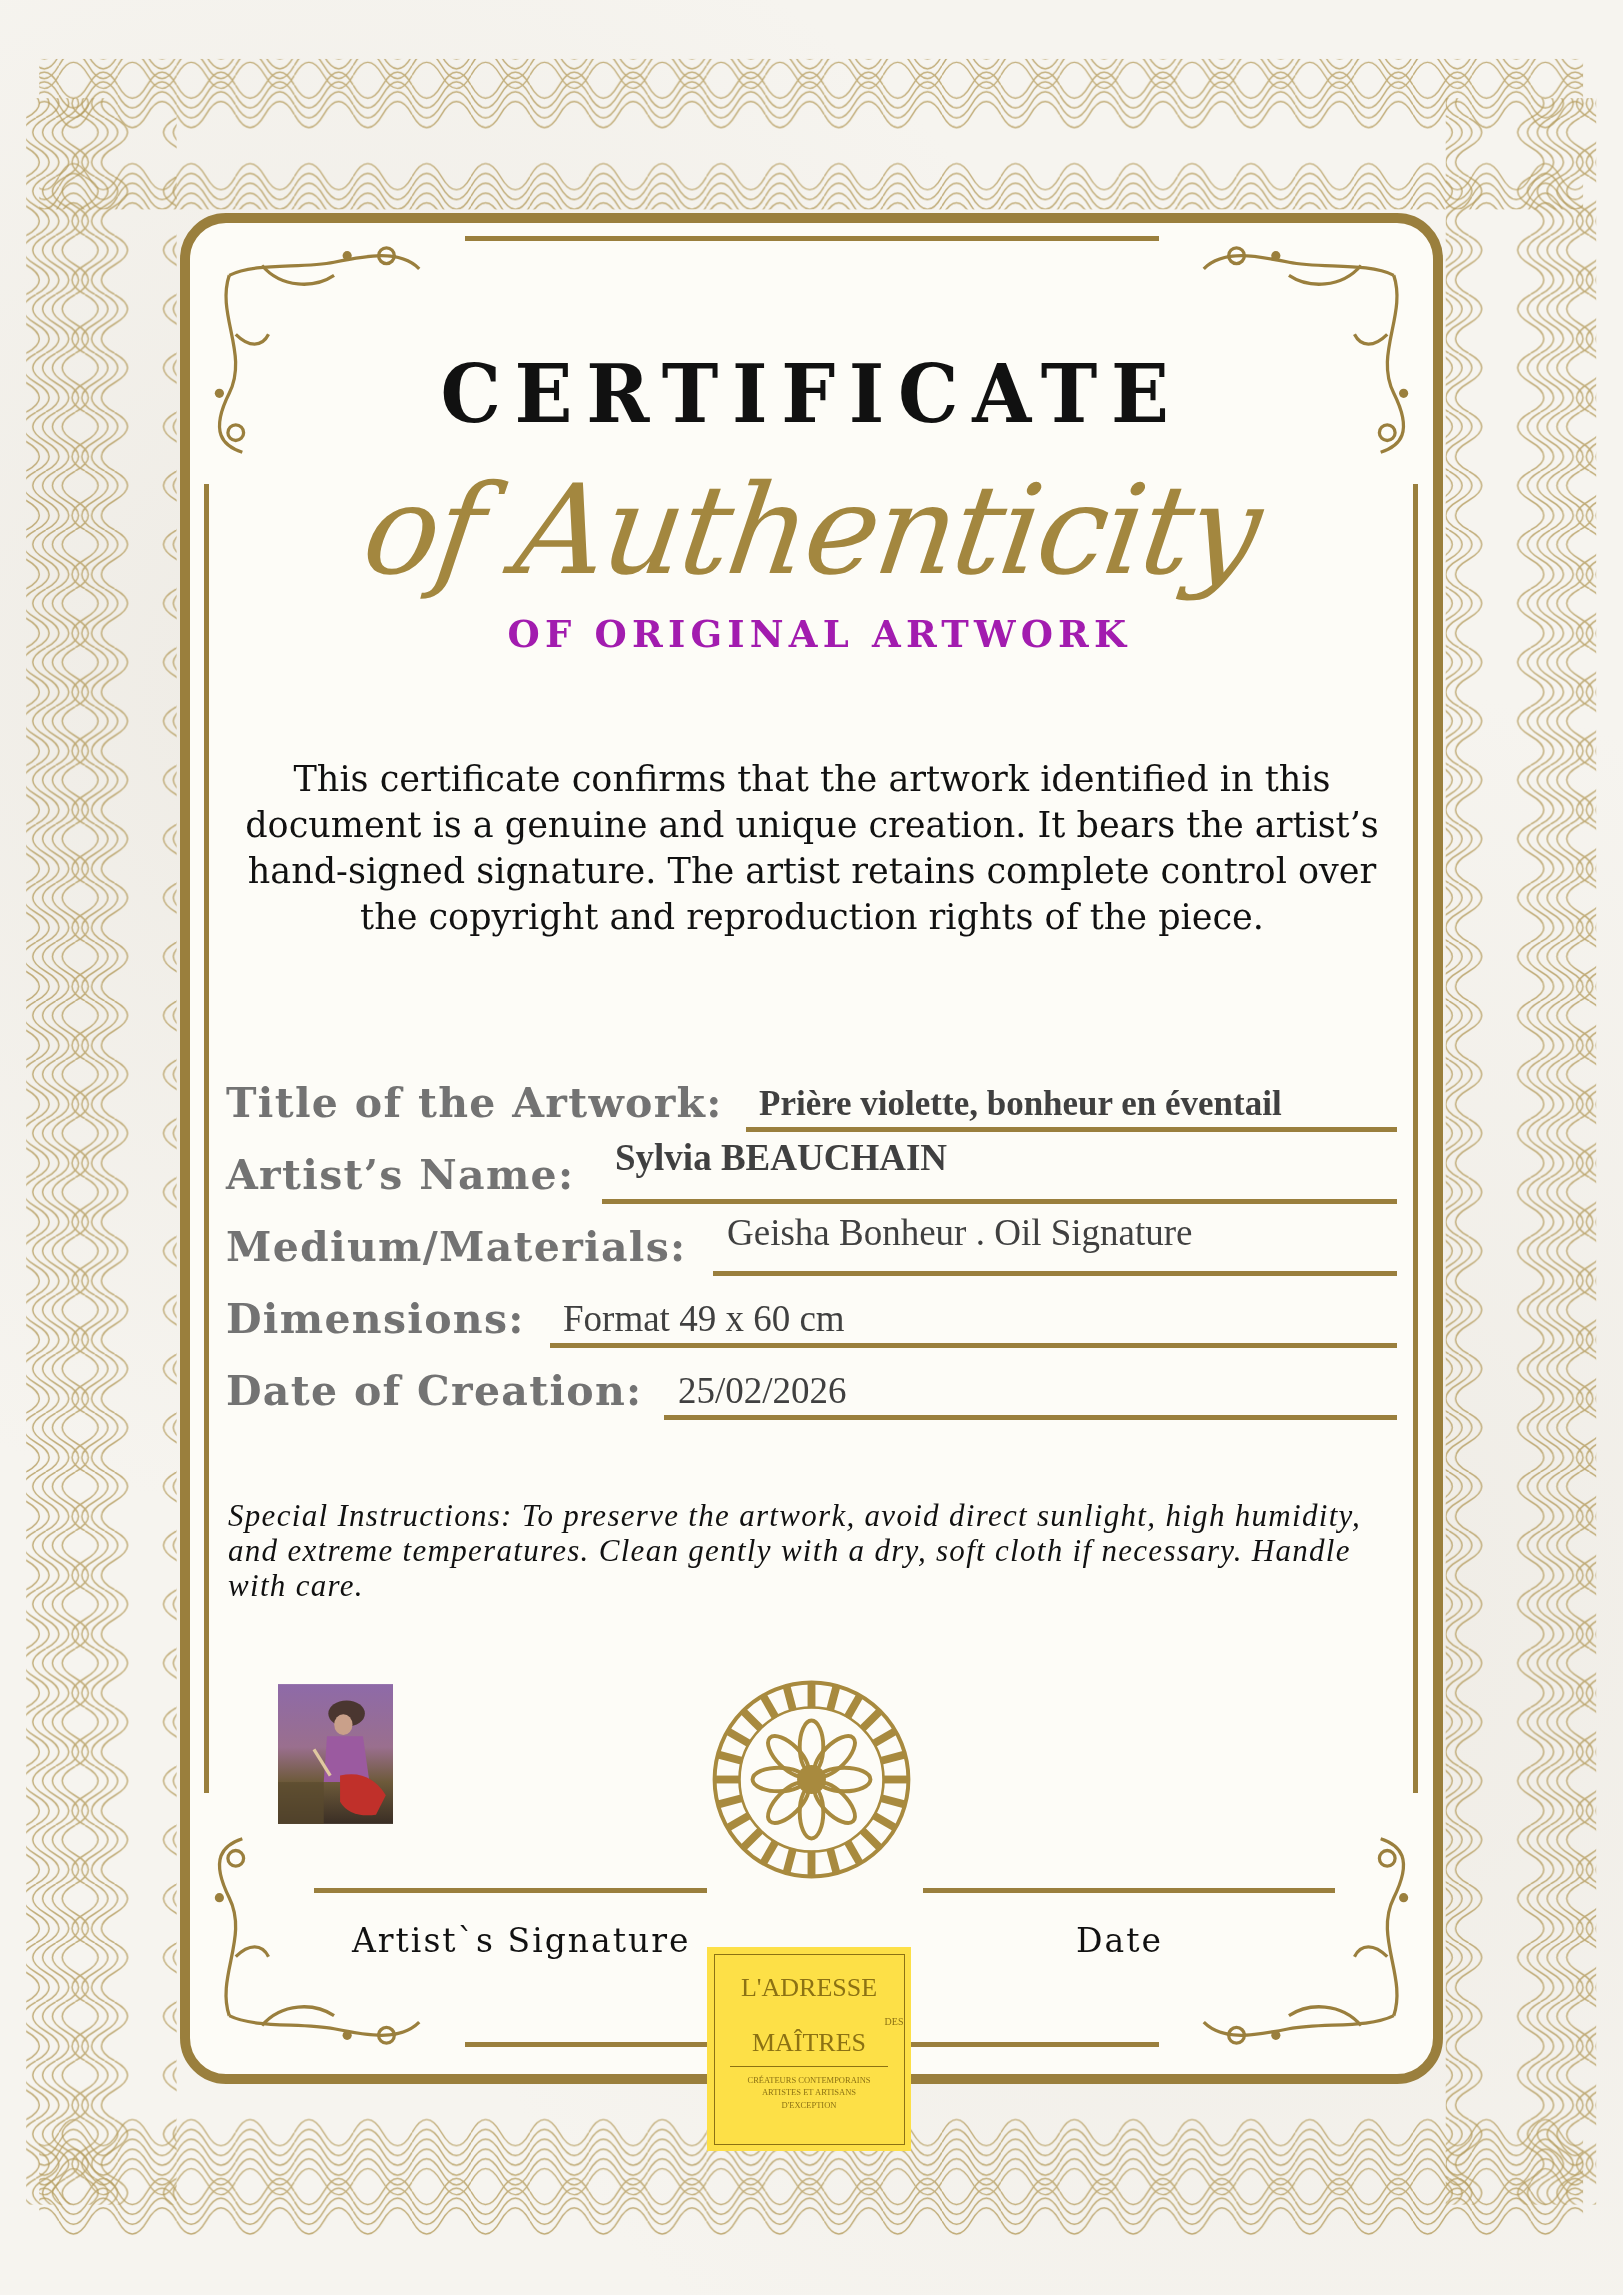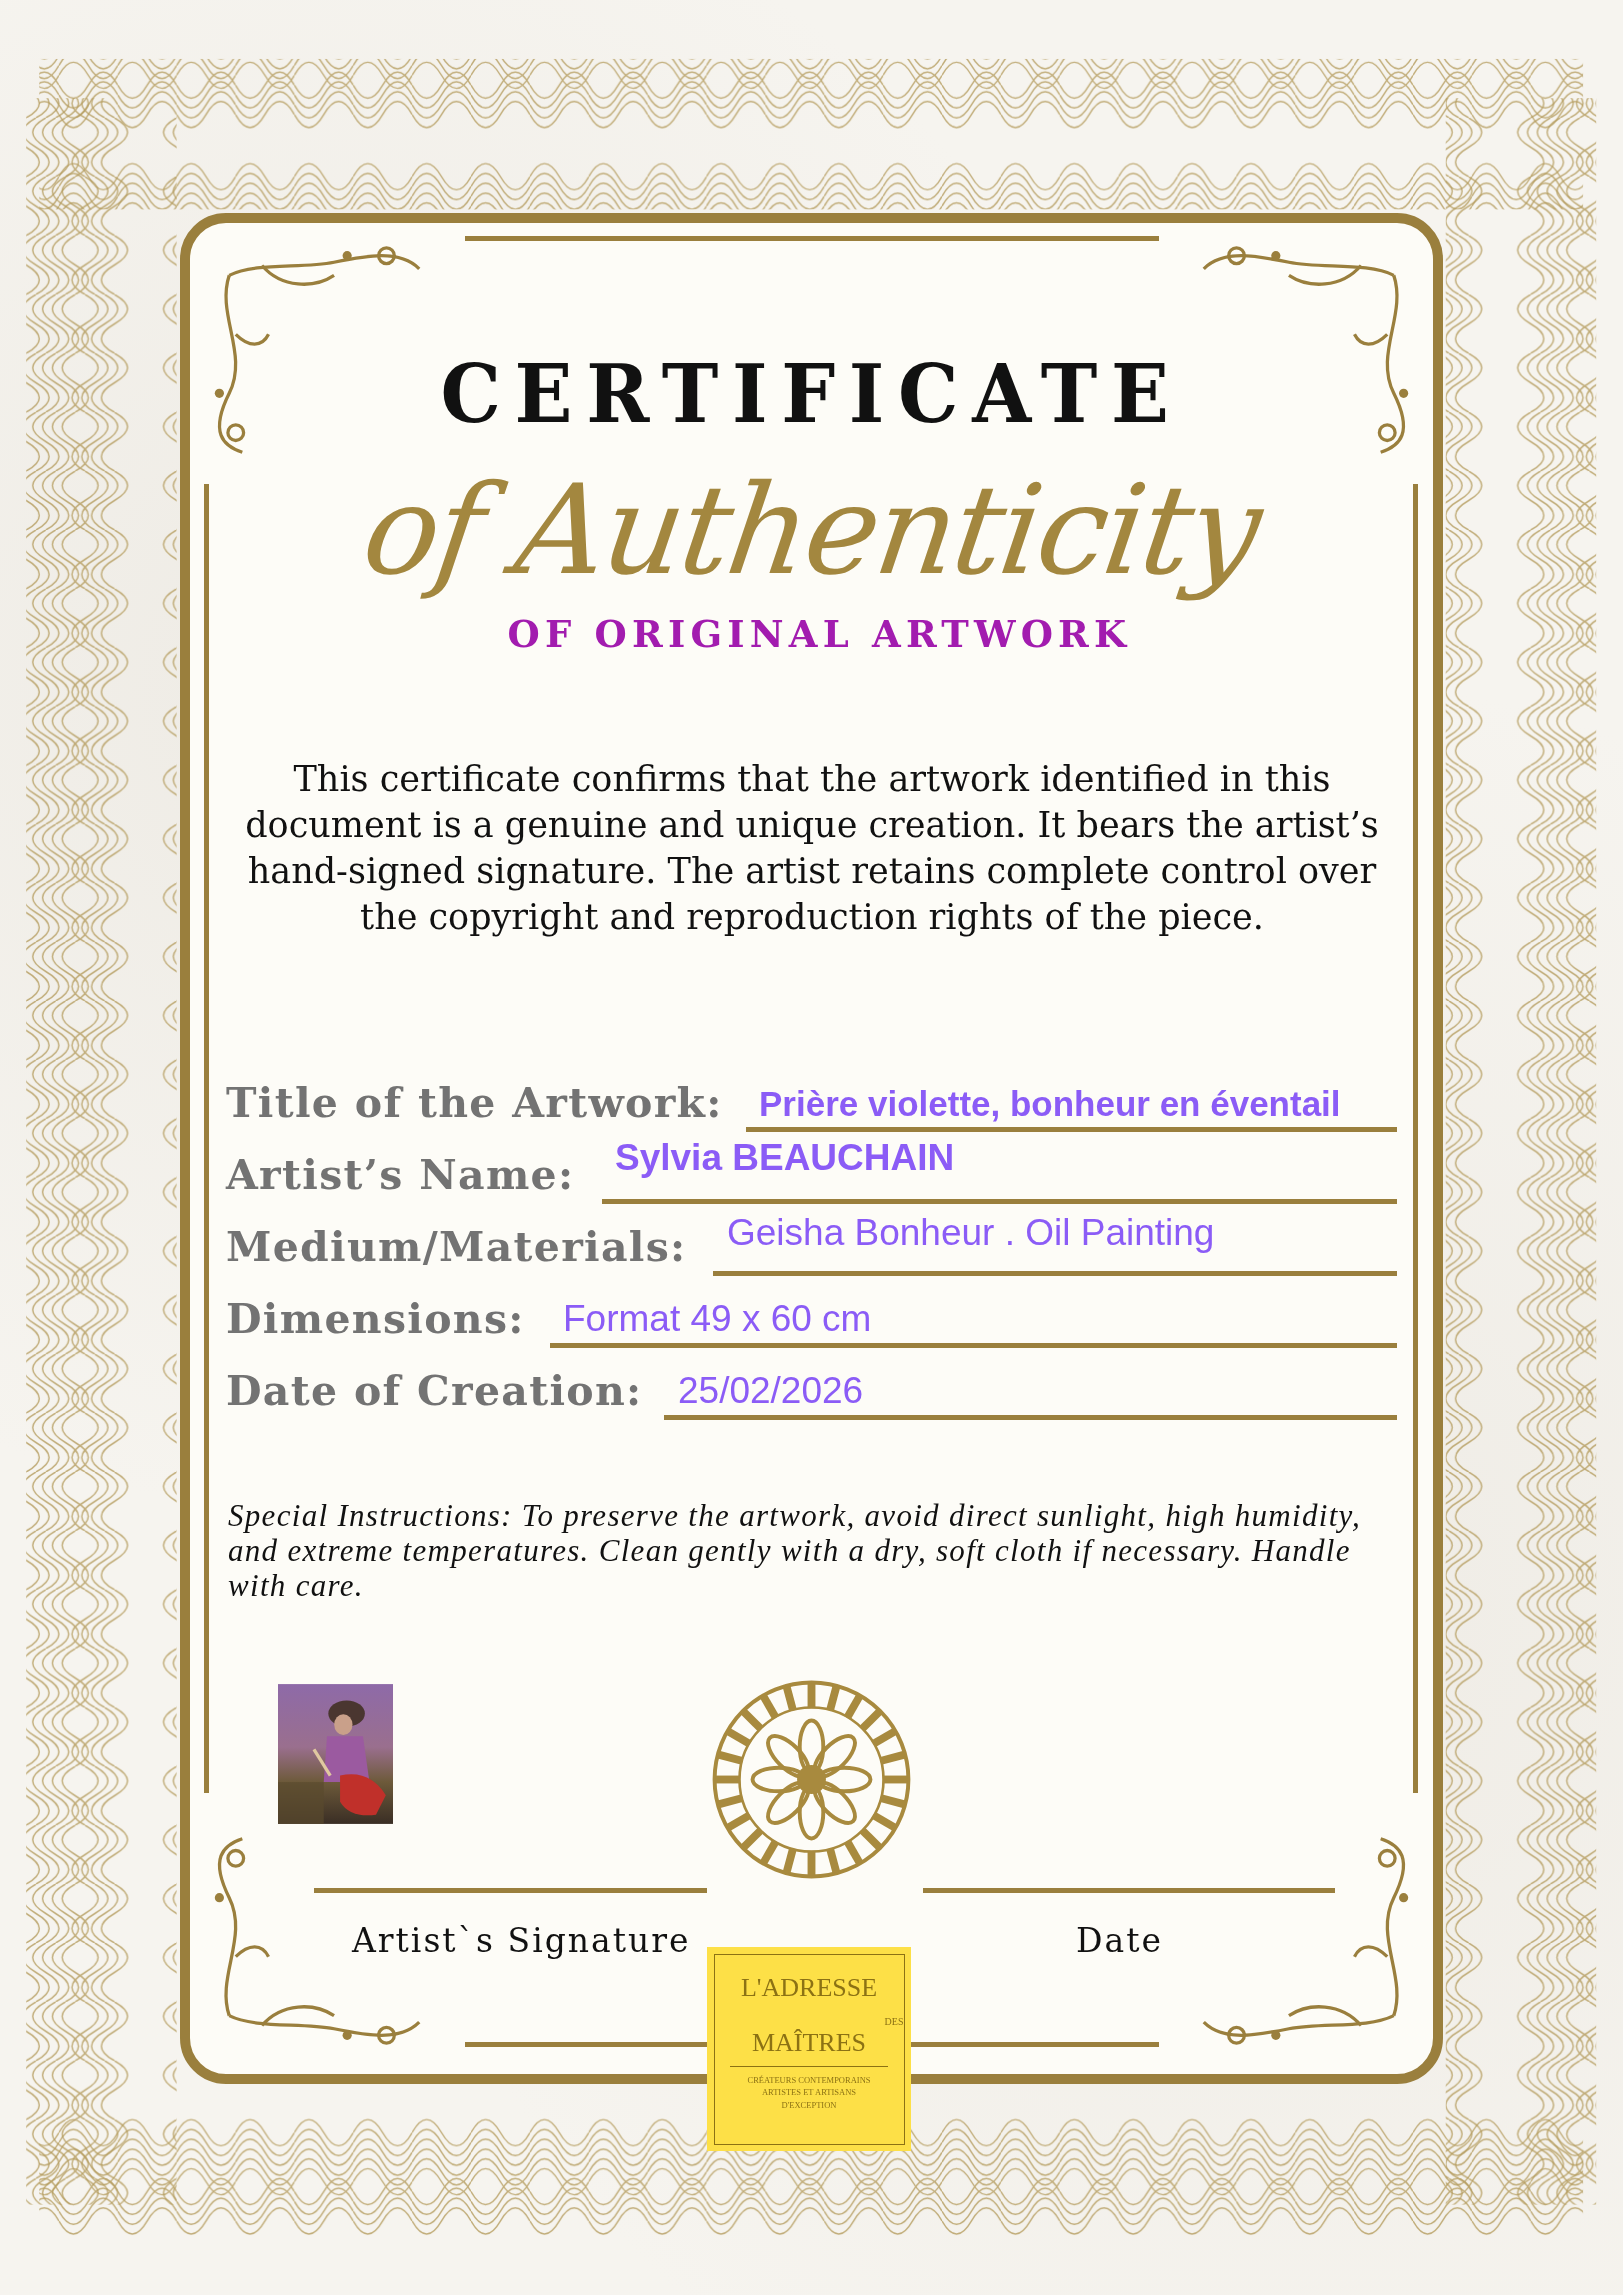--- a/index.html
+++ b/index.html
@@ -44,21 +44,21 @@
     }
     .fields { position:absolute; left:226px; top:1060px; width:1171px; }
     .field { position:relative; height:72px; }
     .field-label {
       position:absolute; left:0; bottom:5.2px;
       font-family:"DejaVu Serif", serif; font-weight:bold; font-size:41px; color:#737373;
       letter-spacing:1.3px;
     }
     .field-line { position:absolute; right:0; height:5.2px; background:#9a7f3d; }
     .field-value {
-      position:absolute; font-family:Liberation Sans, sans-serif; font-size:37px; color:#8b5cf6;
+      position:absolute; font-family:Liberation Serif, serif; font-size:37px; color:#404040;
     }
     .instructions {
       position:absolute; left:228px; top:1498px; width:1178px;
       font-family:Liberation Serif, serif; font-style:italic; font-size:31px;
       line-height:35px; color:#111; letter-spacing:1.3px;
     }
     .thumb { position:absolute; left:278px; top:1684px; width:115px; height:140px; }
     .seal { position:absolute; left:710px; top:1678px; width:203px; height:203px; }
     .sig-line { position:absolute; top:1888px; height:5.2px; background:#9a7f3d; }
     .sig-label {
@@ -190,21 +190,21 @@
     <span class="field-value" style="left:533px; bottom:7.9px; font-weight:bold; font-size:35px;">Prière violette, bonheur en éventail</span>
   </div>
   <div class="field">
     <span class="field-label">Artist’s Name:</span>
     <div class="field-line" style="left:376px; bottom:0;"></div>
     <span class="field-value" style="left:389px; bottom:25px; font-weight:bold;">Sylvia BEAUCHAIN</span>
   </div>
   <div class="field">
     <span class="field-label">Medium/Materials:</span>
     <div class="field-line" style="left:487px; bottom:0;"></div>
-    <span class="field-value" style="left:501px; bottom:22px;">Geisha Bonheur . Oil Painting</span>
+    <span class="field-value" style="left:501px; bottom:22px;">Geisha Bonheur . Oil Signature</span>
   </div>
   <div class="field">
     <span class="field-label">Dimensions:</span>
     <div class="field-line" style="left:324px; bottom:0;"></div>
     <span class="field-value" style="left:337px; bottom:7.9px;">Format 49 x 60 cm</span>
   </div>
   <div class="field">
     <span class="field-label">Date of Creation:</span>
     <div class="field-line" style="left:438px; bottom:0;"></div>
     <span class="field-value" style="left:452px; bottom:7.9px;">25/02/2026</span>

